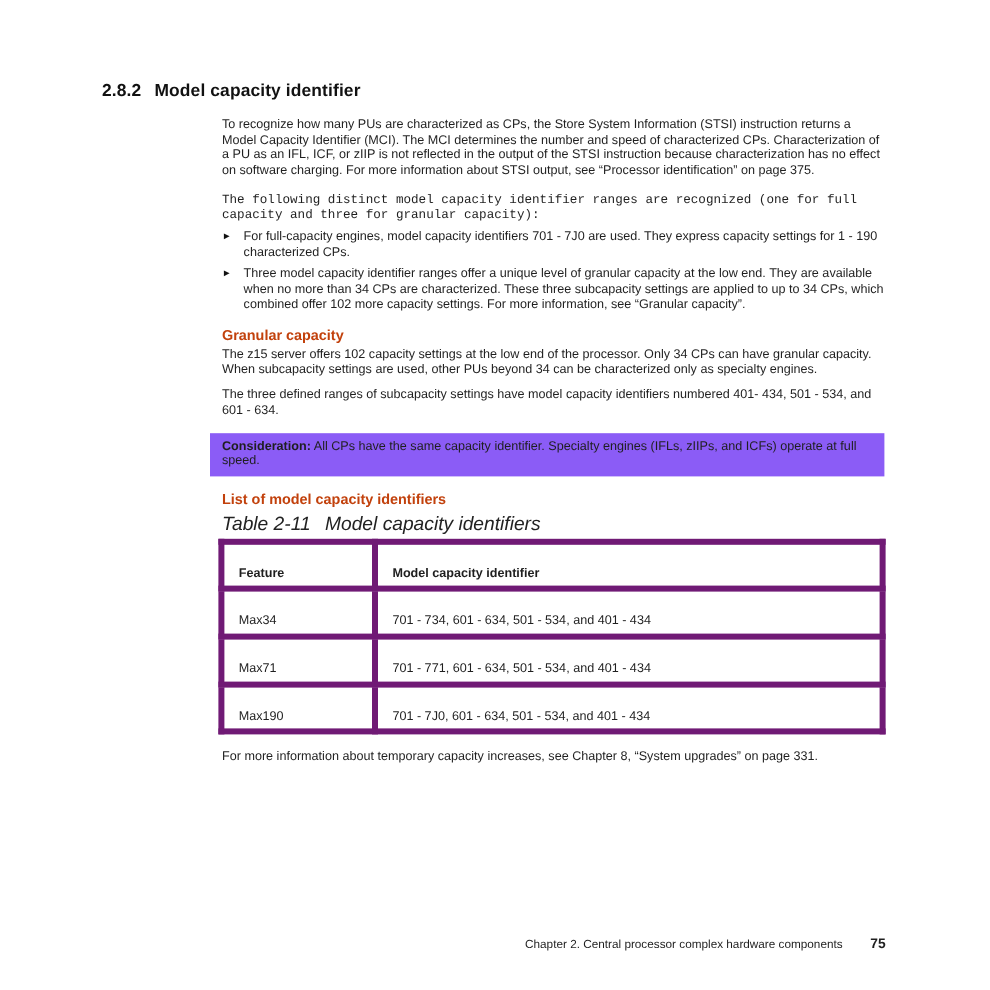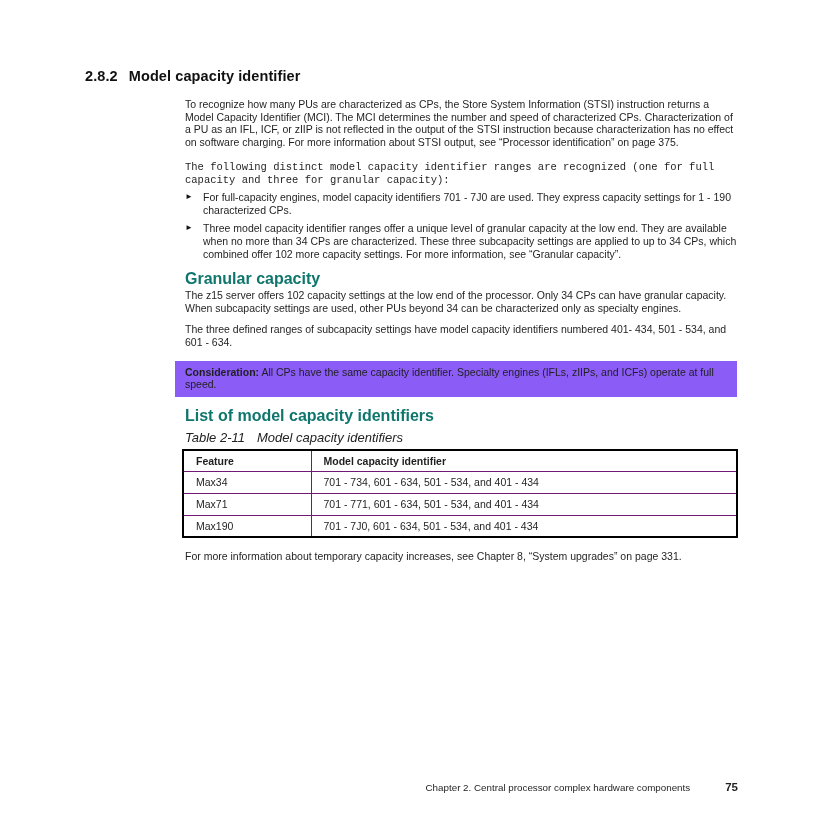--- a/index.html
+++ b/index.html
@@ -46,62 +46,62 @@
   }
   .bullet-marker {
     flex: 0 0 18px;
     font-size: 8px;
     line-height: 12.7px;
     color: #111;
   }
   .bullet-text { flex: 1; }
   h2.sub-heading {
     margin: 13px 0 3px 0;
-    font-size: 16px;
+    font-size: 12px;
     font-weight: bold;
-    color: #0f766e;
+    color: #c2410c;
   }
   p.tight { margin-bottom: 9px; }
   .consideration-box {
     background: #8b5cf6;
     margin: 9px 0 12px -10px;
     padding: 5px 10px 6px 10px;
   }
   .table-caption {
     font-style: italic;
-    font-size: 13px;
+    font-size: 16px;
     margin: 9px 0 4px 0;
     color: #222;
   }
   .table-caption .caption-label { margin-right: 12px; }
   table.data-table {
     border-collapse: collapse;
     width: 556px;
     margin-left: -3px;
     margin-bottom: 12px;
     font-size: 10.5px;
   }
   table.data-table th, table.data-table td {
-    border: 1px solid #701a75;
-    padding: 4px 8px 4px 12px;
+    border: 5px solid #701a75;
+    padding: 18px 8px 4px 12px;
     text-align: left;
     font-weight: normal;
     vertical-align: top;
     height: 12px;
   }
   table.data-table th { font-weight: bold; }
   table.data-table { border: 2px solid #000; }
   col.col-feature { width: 128px; }
   .footer {
     position: absolute;
     top: 781px;
     right: 87px;
     display: flex;
     align-items: baseline;
-    gap: 35px;
+    gap: 23px;
     font-size: 9.8px;
     color: #1f1f1f;
   }
   .footer .page-number {
     font-weight: bold;
     font-size: 11.5px;
   }
   b.consideration-label { font-weight: bold; }
 </style>
 </head>

